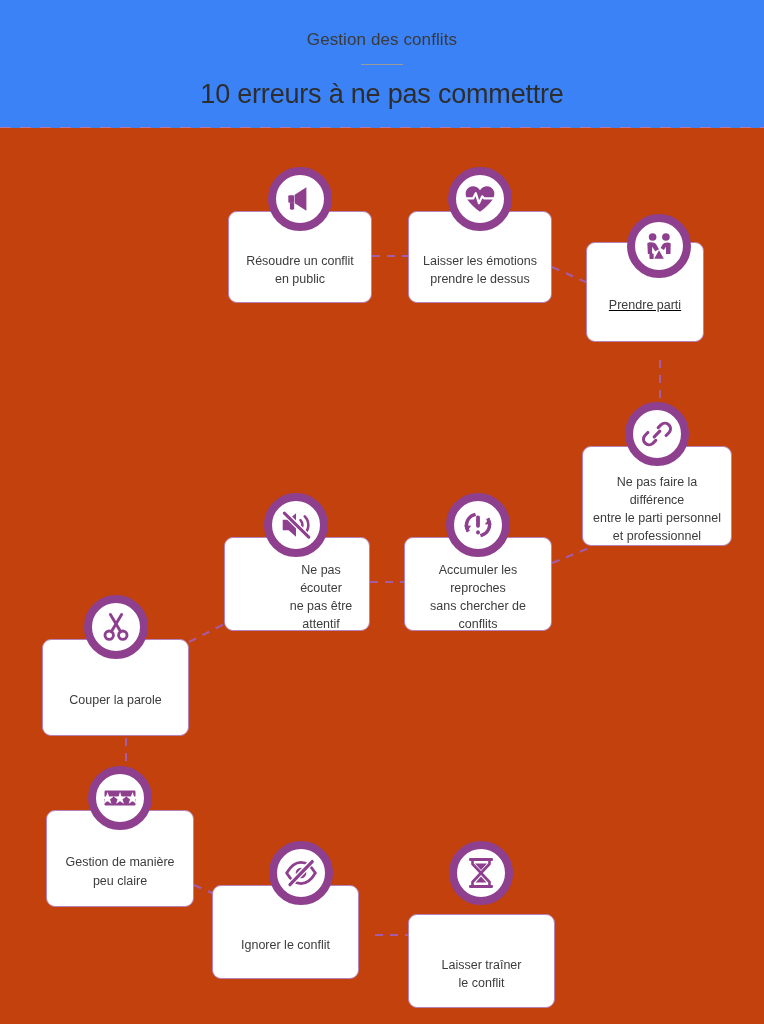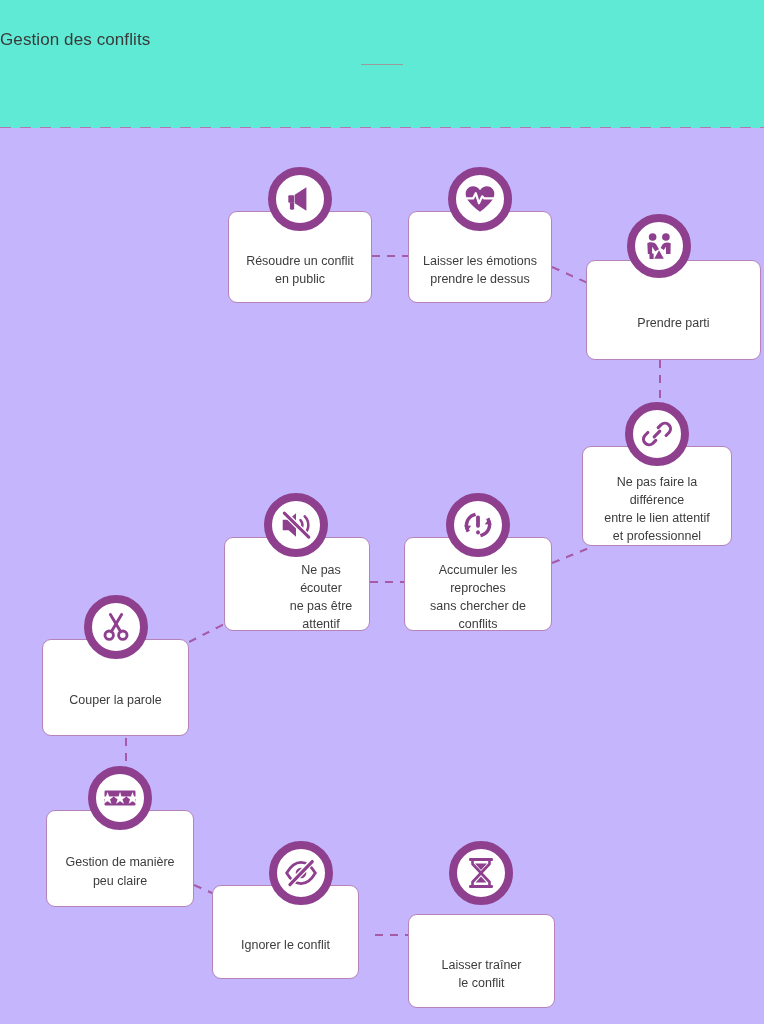--- a/index.html
+++ b/index.html
@@ -15,21 +15,22 @@
     overflow: hidden;
     position: relative;
   }
 
   
   #header {
     position: absolute;
     left: 0; top: 0;
     width: 764px;
     height: 128px;
-    background: #5eead4;
+    background: #3b82f6;
+    text-align: center;
   }
 
   #eyebrow {
     position: absolute;
     top: 30px;
     left: 0; right: 0;
     font-size: 17px;
     color: #3a3a3a;
     font-weight: 400;
     letter-spacing: 0.1px;
@@ -54,21 +55,21 @@
     font-weight: 400;
     letter-spacing: -0.2px;
   }
 
   
   #canvas {
     position: absolute;
     left: 0; top: 128px;
     width: 764px;
     height: 896px;
-    background: #c4b5fd;
+    background: #c2410c;
   }
 
   #divider {
     position: absolute;
     left: 0; top: 127px;
     width: 764px;
     height: 2px;
     background-image: repeating-linear-gradient(
       to right,
       #b07ab0 0px, #b07ab0 11px,
@@ -146,20 +147,21 @@
     );
     transform-origin: 0 50%;
   }
 </style>
 </head>
 <body>
 
 <div id="header">
   <div id="eyebrow">Gestion des conflits</div>
   <div id="rule"></div>
+  <h1 id="title">10 erreurs à ne pas commettre</h1>
 </div>
 
 <div id="divider"></div>
 
 <div id="canvas">
   <div id="connector-layer">
       <div class="conn conn-h" style="left: 372px; top: 127px; width: 36px;"></div>
       <div class="conn conn-d" style="left: 552px; top: 138px; width: 42px; transform: rotate(24deg);"></div>
       <div class="conn conn-v" style="left: 659px; top: 232px; height: 44px;"></div>
       <div class="conn conn-d" style="left: 552px; top: 434px; width: 38px; transform: rotate(-22deg);"></div>
@@ -184,36 +186,36 @@
       <div class="card has-icon" style="left: 408px; top: 83px; width: 144px; height: 92px;">
         <div class="card-label">Laisser les émotions
 prendre le dessus</div>
       </div>
       <div class="icon-badge" style="left: 448px; top: 39px;">
         <svg width="34" height="34" viewBox="0 0 32 32">
       <path fill="#8e3f8e" d="M16 28 C6 20.5 2.5 15.5 2.5 11 C2.5 7 5.6 4 9.4 4 C12 4 14.4 5.4 16 7.7 C17.6 5.4 20 4 22.6 4 C26.4 4 29.5 7 29.5 11 C29.5 15.5 26 20.5 16 28 Z"></path>
       <path fill="none" stroke="#ffffff" stroke-width="2.1" stroke-linejoin="round" stroke-linecap="round" d="M3 15.5 H9.5 L12 10.5 L15 20 L18 13.5 L20 15.5 H29"></path>
     </svg>
       </div>
-      <div class="card has-icon" style="left: 586px; top: 132px; width: 175px; height: 100px;">
+      <div class="card has-icon" style="left: 586px; top: 114px; width: 118px; height: 100px; text-decoration: underline;">
         <div class="card-label">Prendre parti</div>
       </div>
       <div class="icon-badge" style="left: 627px; top: 86px;">
         <svg width="34" height="34" viewBox="0 0 32 32" fill="#8e3f8e">
       <circle cx="10" cy="7.5" r="3.6"></circle>
       <circle cx="22.5" cy="7.5" r="3.6"></circle>
       <path d="M5 13.5 C7 12 12 12.3 13.4 14.6 L16 19 L12.5 21 L9.5 16.8 L9.5 23.5 L5.5 23.5 Z"></path>
       <path d="M27 13.5 C25 12 20.6 12.5 19.3 14.6 L17.5 17.8 L20.5 19.8 L22.6 16.8 L22.6 23.5 L26.8 23.5 Z"></path>
       <path d="M16 20 L20.5 28 L11.5 28 Z"></path>
       <rect x="7" y="23" width="4" height="5.2" rx="0.6"></rect>
     </svg>
       </div>
       <div class="card has-icon" style="left: 582px; top: 318px; width: 150px; height: 100px;">
         <div class="card-label">Ne pas faire la différence
-entre le lien attentif
+entre le parti personnel
 et professionnel</div>
       </div>
       <div class="icon-badge" style="left: 625px; top: 274px;">
         <svg width="32" height="32" viewBox="0 0 32 32" fill="none" stroke="#8e3f8e" stroke-width="3.1" stroke-linecap="round">
       <path d="M13.2 18.8 L18.8 13.2"></path>
       <path d="M17.2 9.6 L20.2 6.6 A5.6 5.6 0 0 1 28.1 14.5 L25.1 17.5"></path>
       <path d="M14.8 22.4 L11.8 25.4 A5.6 5.6 0 0 1 3.9 17.5 L6.9 14.5"></path>
     </svg>
       </div>
       <div class="card has-icon" style="left: 404px; top: 409px; width: 148px; height: 94px;">

